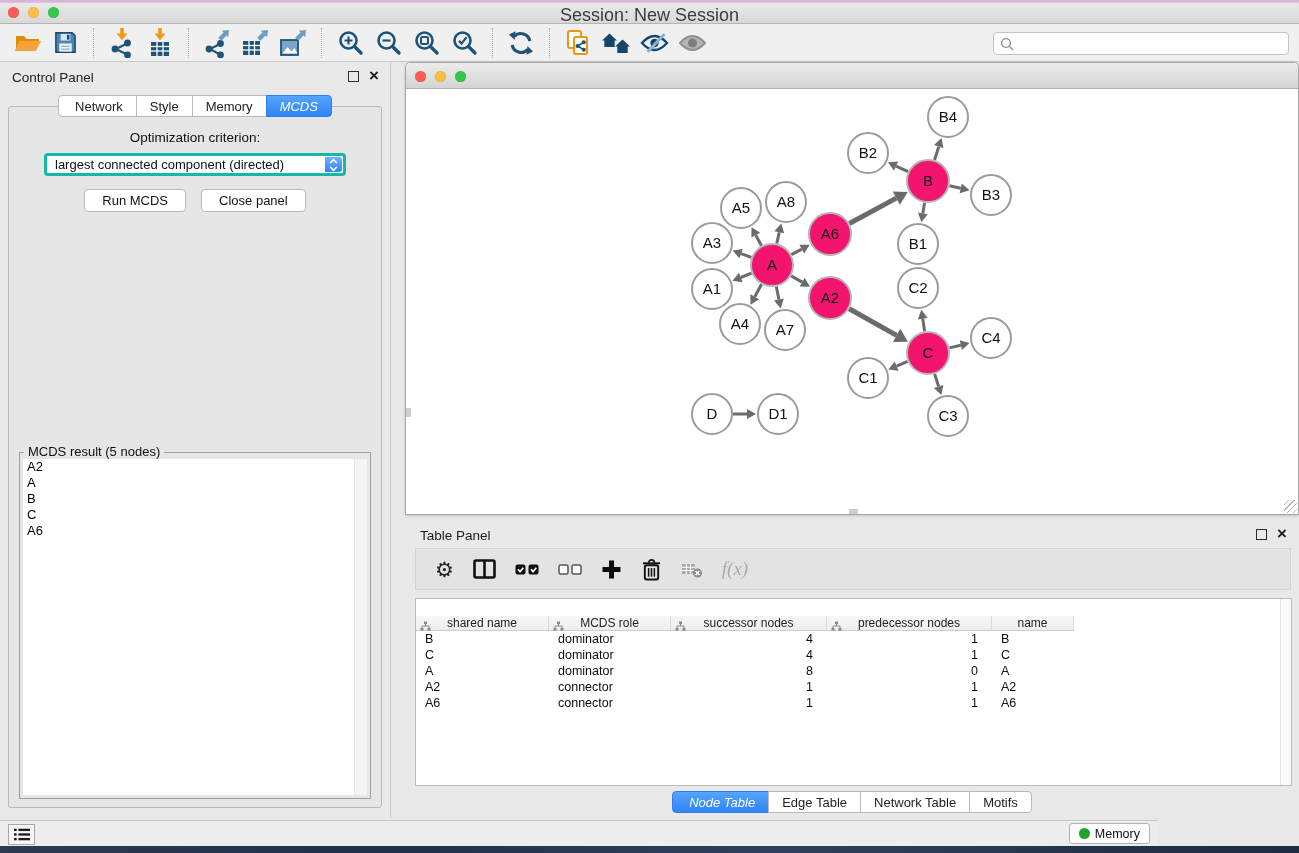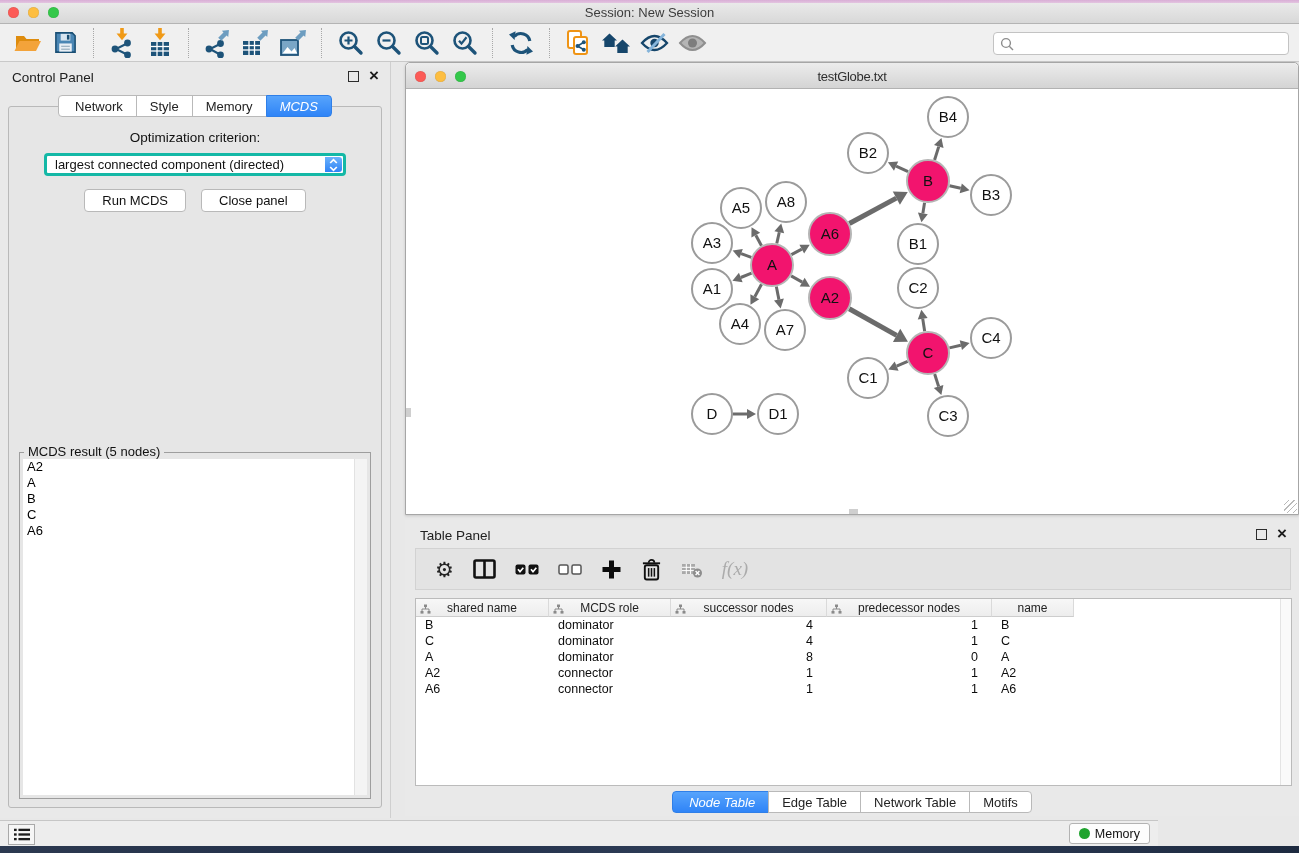--- a/index.html
+++ b/index.html
@@ -18,21 +18,21 @@
     border-bottom:1px solid #b4b4b4;
   }
   .titlebar::before{ content:""; position:absolute; left:0; top:0; right:0; height:3px;
     background:linear-gradient(#d9aed6,#e3c4e0); }
   .tl-dot { position:absolute; top:7px; width:11px; height:11px; border-radius:50%;
     box-shadow:inset 0 0 1px rgba(0,0,0,.3); }
   .tl-red{ left:8px;  background:#fc5b57; }
   .tl-yel{ left:28px; background:#fdbe41; }
   .tl-grn{ left:48px; background:#34c84a; }
   .titlebar-title { position:absolute; left:0; right:0; top:5px; text-align:center;
-    font-size:13px; color:#3c3c3c; }
+    font-size:18px; color:#3c3c3c; }
   
   .toolbar {
     position:absolute; left:0; top:24px; width:1299px; height:38px;
     background:#f0f0f0; border-bottom:1px solid #c9c9c9;
     display:flex; align-items:center; padding-left:8px;
   }
   .tb-btn { width:38px; height:34px; display:flex; align-items:center; justify-content:center; }
   .tb-sep { width:0; height:30px; border-left:1px dotted #a8a8a8; margin:0 9px; }
   .search-field {
     position:absolute; right:10px; top:8px; width:296px; height:23px;
@@ -116,21 +116,21 @@
   .tp-toolbar { position:absolute; left:10px; right:8px; top:28px; height:42px;
     background:#e3e3e3; border:1px solid #d2d2d2;
     display:flex; align-items:center; gap:19px; padding-left:19px; }
   .tp-icon { display:flex; align-items:center; justify-content:center; }
   .gear-glyph { font-size:21px; color:#242424; line-height:21px; }
   .fx-glyph { font-family:"Liberation Serif",serif; font-style:italic; font-size:19px; color:#ababab; }
   .data-table { position:absolute; left:10px; right:7px; top:78px; bottom:30px;
     background:#fff; border:1px solid #bbb; overflow:hidden; }
   .dt-scroll { position:absolute; right:0; top:0; bottom:0; width:11px;
     background:#fafafa; border-left:1px solid #e4e4e4; }
-  .dt-header { display:flex; height:18px; }
+  .dt-header { display:flex; height:32px;align-items:flex-end; }
   .th { position:relative; display:flex; align-items:center; justify-content:center;
     background:linear-gradient(#f7f7f7,#ededed);
     border-right:1px solid #dadada; border-bottom:1px solid #cdcdcd;
     font-size:12px; color:#222; }
   .th .hdr-icon { position:absolute; left:4px; top:5px; }
   .tr { display:flex; height:16px; }
   .td { font-size:12.5px; color:#0d0d0d; line-height:16px; white-space:nowrap; overflow:hidden; }
   .td.left { padding-left:9px; } .td.right { text-align:right; padding-right:14px; }
   .tp-tabs { position:absolute; left:0; right:0; bottom:3px; display:flex; justify-content:center; }
   
@@ -356,21 +356,20 @@
       <div class="result-scroll" style="top:6px;bottom:3px;right:3px;"></div>
     </div>
   </div>
 </div>
 
 <div class="net-window">
   <div class="net-titlebar">
     <span class="tl-dot tl-red"></span>
     <span class="tl-dot tl-yel"></span>
     <span class="tl-dot tl-grn"></span>
-    <div class="net-title">testGlobe.txt</div>
   </div>
   <div class="net-canvas">
     <svg id="graph-svg" width="892" height="425" viewBox="0 0 892 425">
         <line x1="345.5735128005243" y1="184.1705948797903" x2="334.782777417443" y2="188.48688903302278" stroke="#6b6b6b" stroke-width="3"></line>
         <polygon points="326.4264871994757,191.8294051202097 332.9258240356725,183.84450557859648 336.6397307992135,193.12927248744907" fill="#6b6b6b"></polygon>
         <line x1="345.3447210504946" y1="168.4263977185147" x2="335.10516579248485" y2="164.6718941239111" stroke="#6b6b6b" stroke-width="3"></line>
         <polygon points="326.6552789495054,161.5736022814853 336.826439038277,159.97751254447806 333.3838925466927,169.36627570334414" fill="#6b6b6b"></polygon>
         <line x1="355.48901716798036" y1="156.67335414757676" x2="349.8109303542095" y2="146.2330009738691" stroke="#6b6b6b" stroke-width="3"></line>
         <polygon points="345.51098283201964,138.32664585242324 354.2033498661239,143.84414123931919 345.4185108422951,148.62186070841904" fill="#6b6b6b"></polygon>
         <line x1="370.77247007201044" y1="154.52388467595304" x2="373.2751558076217" y2="143.26179886570253" stroke="#6b6b6b" stroke-width="3"></line>

